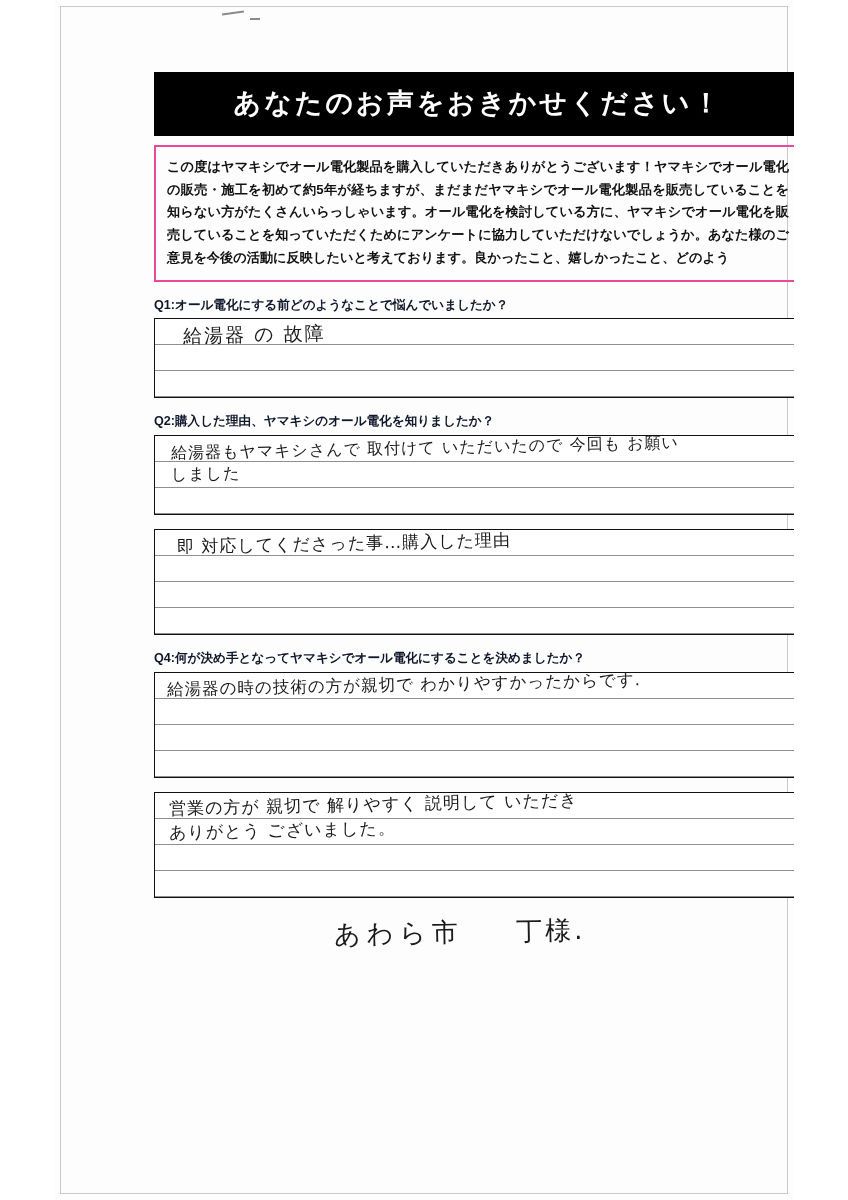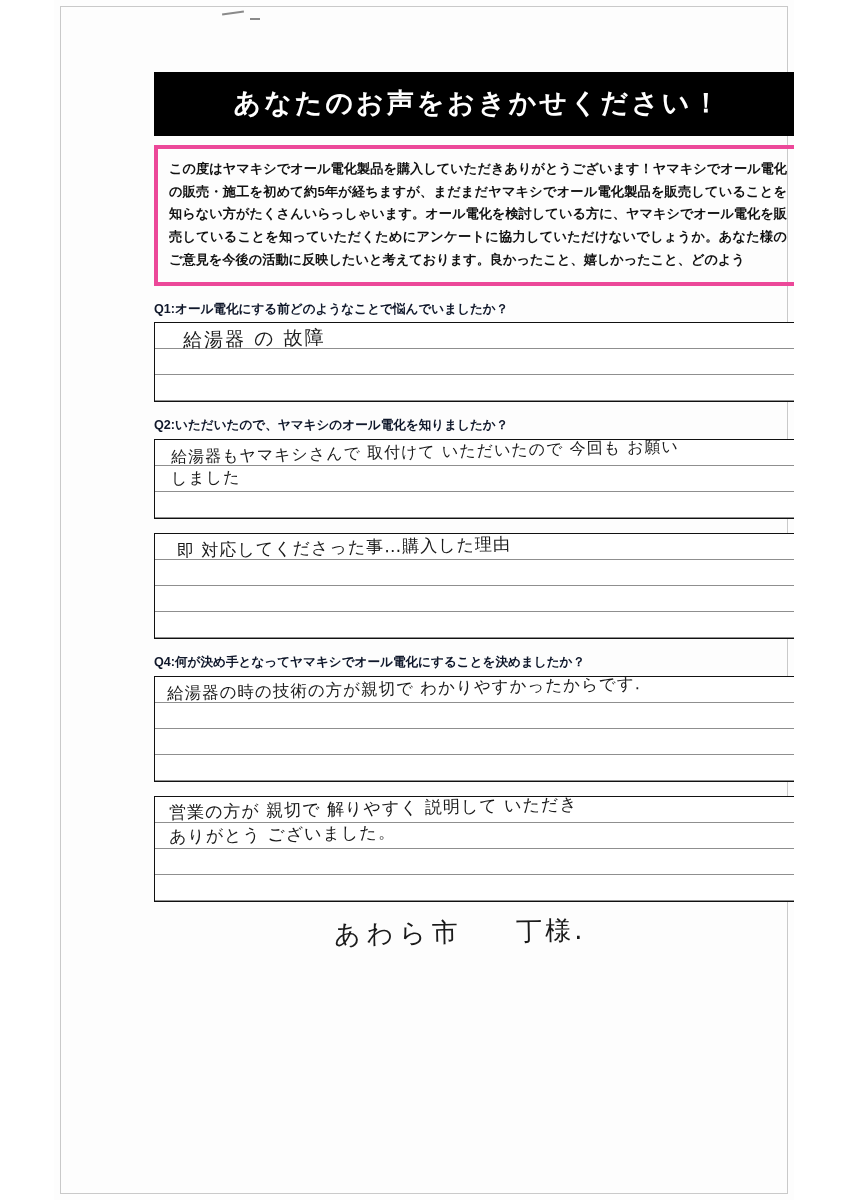--- a/index.html
+++ b/index.html
@@ -42,21 +42,21 @@
     background: #000000;
     color: #ffffff;
     text-align: center;
     font-size: 27px;
     font-weight: bold;
     letter-spacing: 3px;
     padding: 13px 0 15px;
   }
   .intro {
     margin-top: 9px;
-    border: 4px solid #ec4899;
+    border: 2px solid #ec4899;
     padding: 9px 11px 10px 11px;
     font-size: 13.2px;
     line-height: 1.72;
     color: #111;
     text-align: justify;
     font-weight: bold;
   }
   .q-block {
     margin-top: 14px;
   }
@@ -136,21 +136,21 @@
         <div class="rule"></div>
         <div class="rule"></div>
         <div class="rule"></div>
         <div class="hand">
           <span class="hw" style="left:28px;top:3px;font-size:19px;">給湯器 の 故障</span>
         </div>
       </div>
     </div>
 
     <div class="q-block">
-      <div class="q-label">Q2:いただいたので、ヤマキシのオール電化を知りましたか？</div>
+      <div class="q-label">Q2:購入した理由、ヤマキシのオール電化を知りましたか？</div>
       <div class="answer-box">
         <div class="rule"></div>
         <div class="rule"></div>
         <div class="rule"></div>
         <div class="hand">
           <span class="hw" style="left:16px;top:2px;font-size:16px;letter-spacing:1px;">給湯器もヤマキシさんで 取付けて いただいたので  今回も お願い</span>
           <span class="hw" style="left:16px;top:28px;font-size:16px;letter-spacing:1px;">しました</span>
         </div>
       </div>
     </div>

